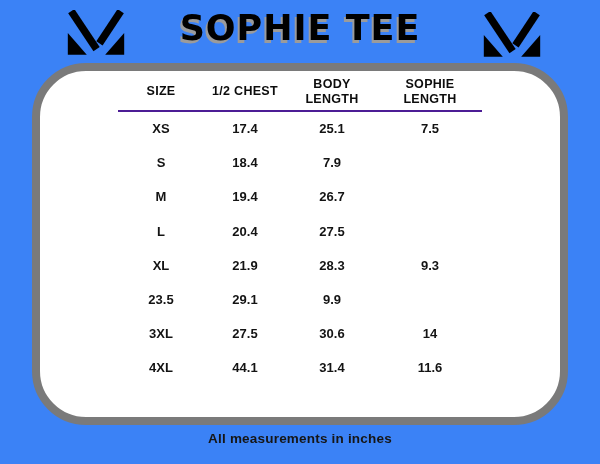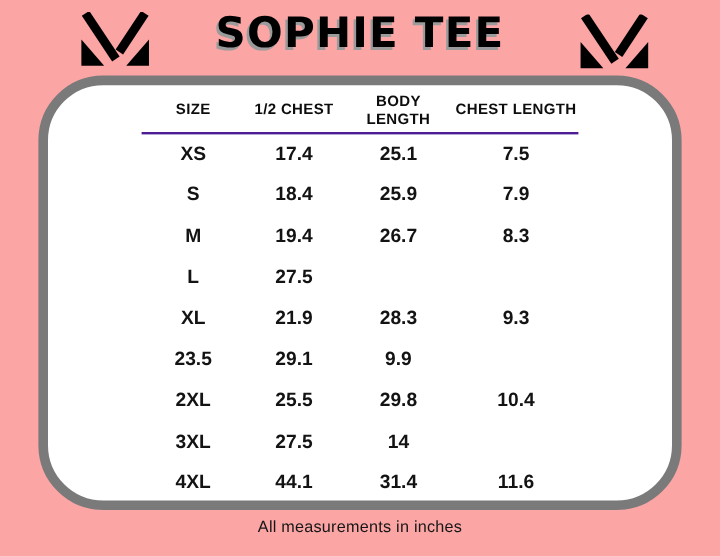--- a/index.html
+++ b/index.html
@@ -1,19 +1,19 @@
 <!DOCTYPE html>
 <html><head>
 <meta charset="utf-8">
 <style>
   html,body{margin:0;padding:0;background:#ffffff;}
   .canvas{
     position:relative;
     width:600px;height:464px;
-    background:#fca5a5;
+    background:#3b82f6;
     font-family:"Liberation Sans", sans-serif;
     color:#101010;
     overflow:hidden;
   }
   
   .brand-logo{position:absolute;top:10px;width:60px;height:46px;}
   .brand-logo.left{left:66px;}
   .brand-logo.right{left:482px;top:12px;}
   .page-title{
     position:absolute;left:0;right:0;top:8px;
@@ -47,39 +47,39 @@
     grid-template-columns:86px 82px 92px 104px;
     align-items:center;
   }
   .tbl-row.head{
     height:37px;
     border-bottom:2px solid #4c1d95;
   }
   .tbl-row.body{height:34.2px;}
   .tbl-cell{
     text-align:center;
-    font-size:16px;
+    font-size:13px;
     font-weight:700;
     color:#131313;
     line-height:1.1;
   }
   .tbl-row.head .tbl-cell{
     font-size:12.5px;
     font-weight:700;
     letter-spacing:.3px;
     line-height:1.2;
     color:#0d0d0d;
   }
   
   .footer-note{
     position:absolute;
     left:0;right:0;top:431px;
     text-align:center;
     font-size:13.5px;
-    font-weight:400;
+    font-weight:700;
     letter-spacing:.2px;
     color:#161616;
   }
 </style>
 </head>
 <body>
 
 <div class="canvas">
 
   <svg class="brand-logo left" viewBox="0 0 100 80" aria-hidden="true">
@@ -98,72 +98,66 @@
     <path d="M99 40 L99 78 L66 78 Z" fill="#000"></path>
   </svg>
 
   <div class="size-chart-panel"></div>
 
   <div class="size-table">
     <div class="tbl-row head">
       <div class="tbl-cell">SIZE</div>
       <div class="tbl-cell">1/2 CHEST</div>
       <div class="tbl-cell">BODY LENGTH</div>
-      <div class="tbl-cell">CHEST LENGTH</div>
+      <div class="tbl-cell">SOPHIE LENGTH</div>
     </div>
     <div id="table-body">
     <div class="tbl-row body">
       <div class="tbl-cell">XS</div>
       <div class="tbl-cell">17.4</div>
       <div class="tbl-cell">25.1</div>
       <div class="tbl-cell">7.5</div>
     </div>
 
     <div class="tbl-row body">
       <div class="tbl-cell">S</div>
       <div class="tbl-cell">18.4</div>
-      <div class="tbl-cell">25.9</div>
       <div class="tbl-cell">7.9</div>
     </div>
 
     <div class="tbl-row body">
       <div class="tbl-cell">M</div>
       <div class="tbl-cell">19.4</div>
       <div class="tbl-cell">26.7</div>
-      <div class="tbl-cell">8.3</div>
     </div>
 
     <div class="tbl-row body">
       <div class="tbl-cell">L</div>
+      <div class="tbl-cell">20.4</div>
       <div class="tbl-cell">27.5</div>
     </div>
 
     <div class="tbl-row body">
       <div class="tbl-cell">XL</div>
       <div class="tbl-cell">21.9</div>
       <div class="tbl-cell">28.3</div>
       <div class="tbl-cell">9.3</div>
     </div>
 
     <div class="tbl-row body">
       <div class="tbl-cell">23.5</div>
       <div class="tbl-cell">29.1</div>
       <div class="tbl-cell">9.9</div>
     </div>
 
-    <div class="tbl-row body">
-      <div class="tbl-cell">2XL</div>
-      <div class="tbl-cell">25.5</div>
-      <div class="tbl-cell">29.8</div>
-      <div class="tbl-cell">10.4</div>
-    </div>
 
     <div class="tbl-row body">
       <div class="tbl-cell">3XL</div>
       <div class="tbl-cell">27.5</div>
+      <div class="tbl-cell">30.6</div>
       <div class="tbl-cell">14</div>
     </div>
 
     <div class="tbl-row body">
       <div class="tbl-cell">4XL</div>
       <div class="tbl-cell">44.1</div>
       <div class="tbl-cell">31.4</div>
       <div class="tbl-cell">11.6</div>
     </div>
   </div>

